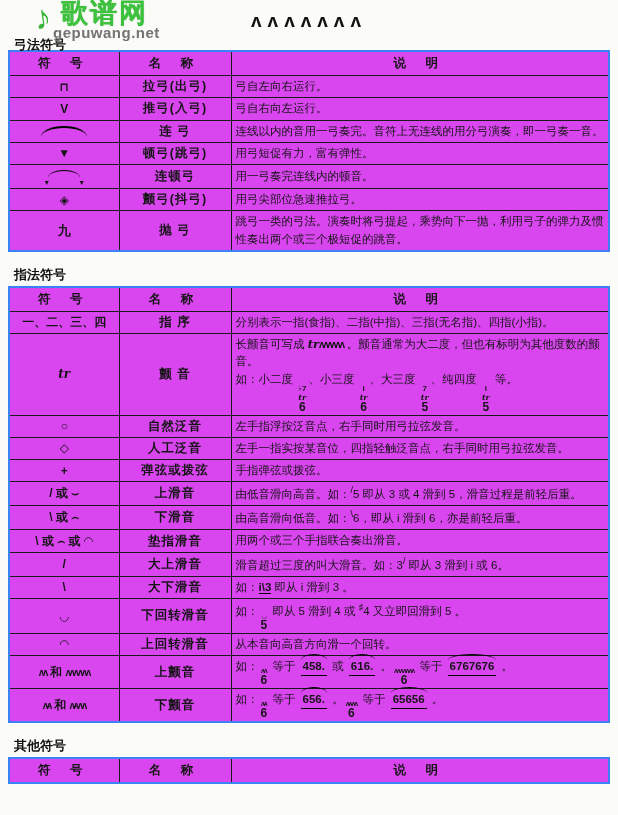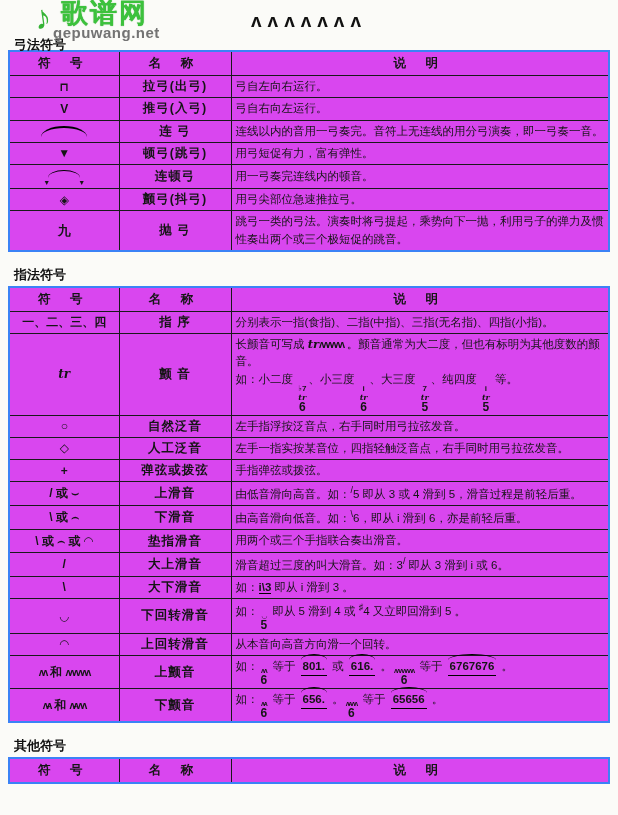--- a/index.html
+++ b/index.html
@@ -234,21 +234,21 @@
           <td class="sym">◠</td>
           <td class="nm">上回转滑音</td>
           <td class="ds">从本音向高音方向滑一个回转。</td>
         </tr>
         <tr>
           <td class="sym"><span class="zz">ʌʌ</span> 和 <span class="zz">ʌʌʌʌʌʌ</span></td>
           <td class="nm">上颤音</td>
           <td class="ds">如：<span class="ov">
               <span class="m">ʌʌ</span>
               <span class="b">6</span>
-            </span> 等于 <span class="au">801.</span> 或 <span class="au">616.</span> 。<span class="ov">
+            </span> 等于 <span class="au">458.</span> 或 <span class="au">616.</span> 。<span class="ov">
               <span class="m">ʌʌʌʌʌʌʌ</span>
               <span class="b">6</span>
             </span> 等于 <span class="au">6767676</span> 。</td>
         </tr>
         <tr>
           <td class="sym"><span class="zz">ʌ̵ʌ</span> 和 <span class="zz">ʌ̵ʌʌʌ</span></td>
           <td class="nm">下颤音</td>
           <td class="ds">如：<span class="ov">
               <span class="m">ʌ̵ʌ</span>
               <span class="b">6</span>

